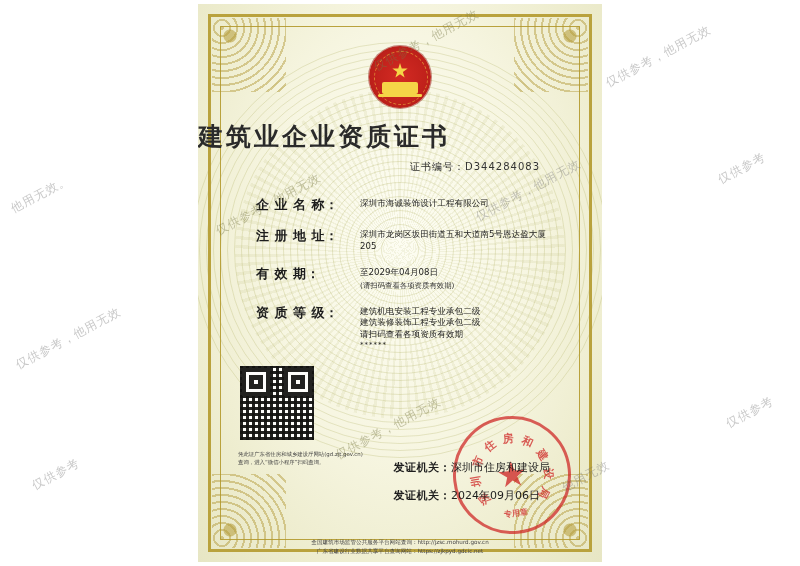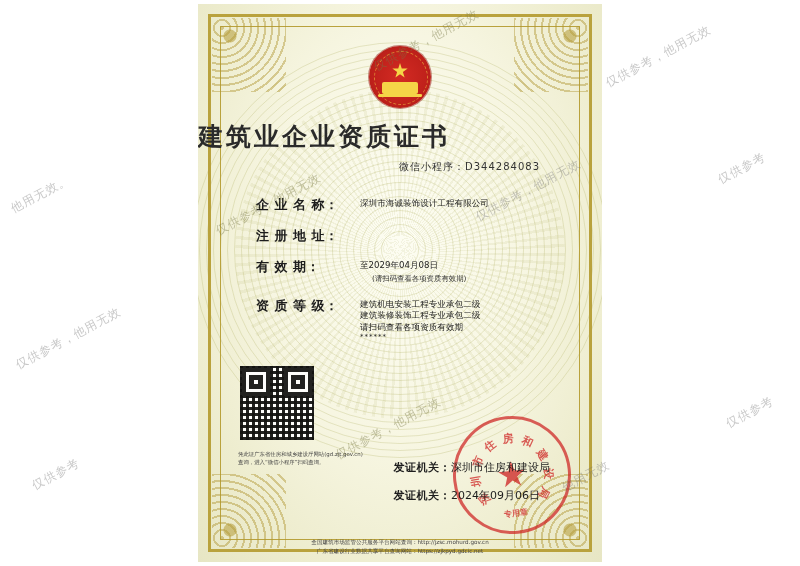--- a/index.html
+++ b/index.html
@@ -187,21 +187,20 @@
     font-size: 8.6px;
     color: #1d1d1d;
     line-height: 1.35;
     padding-top: 2px;
   }
   .val .sub {
     display: block;
     font-size: 7.4px;
     color: #333;
     margin-top: 2px;
-    margin-left: 12px;
   }
   .val .qline { display: block; }
   .val .stars { display: block; letter-spacing: 1px; font-size: 7px; }
 
   
   .qr {
     position: absolute;
     left: 42px;
     top: 362px;
     width: 74px;
@@ -380,32 +379,35 @@
     <div class="emblem">
       <div class="cog"></div>
       <div class="star"></div>
       <div class="gate"></div>
       <div class="gate2"></div>
     </div>
 
     <div class="title">建筑业企业资质证书</div>
 
     <div class="cert-no">
-      <span>微信小程序：</span><span>D344284083</span>
+      <span>证书编号：</span><span>D344284083</span>
     </div>
 
     <div class="fields" id="fields">
         <div class="row">
           <div class="lbl">企 业 名 称：</div>
           <div class="val">
             <span class="qline">深圳市海诚装饰设计工程有限公司</span>
           </div>
         </div>
         <div class="row">
           <div class="lbl">注 册 地 址：</div>
+          <div class="val">
+            <span class="qline">深圳市龙岗区坂田街道五和大道南5号恩达盈大厦205</span>
+          </div>
         </div>
         <div class="row">
           <div class="lbl">有 效 期：</div>
           <div class="val">
             <span class="qline">至2029年04月08日</span>
             <span class="sub">(请扫码查看各项资质有效期)</span>
           </div>
         </div>
         <div class="row">
           <div class="lbl">资 质 等 级：</div>

